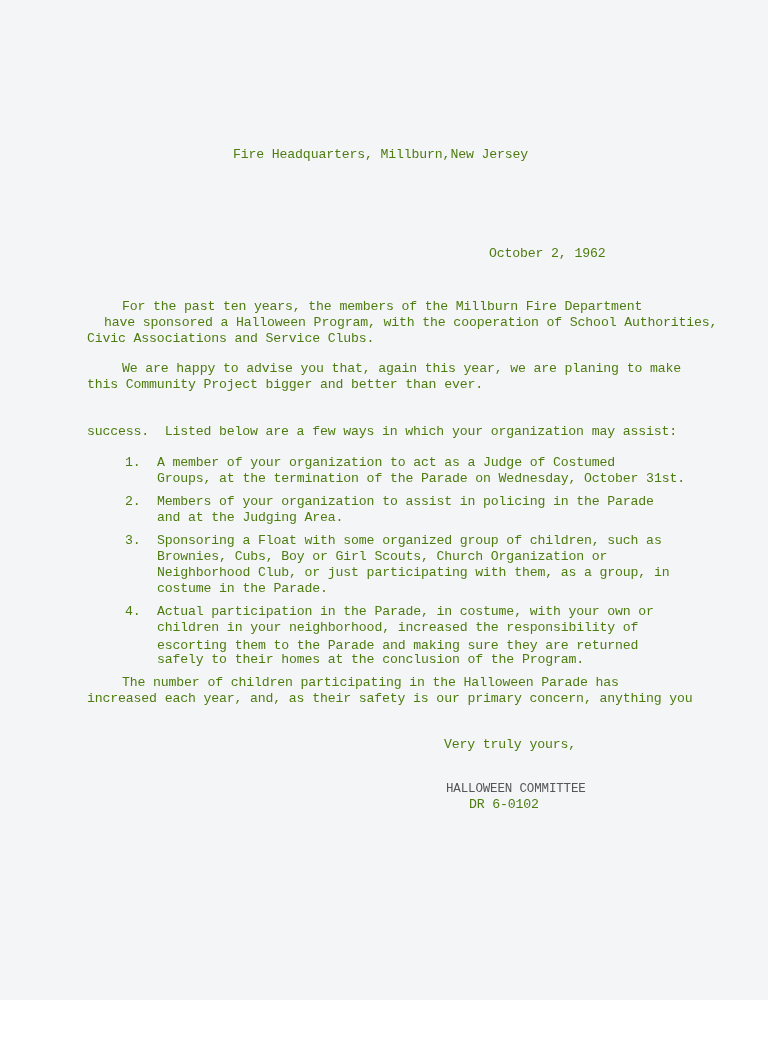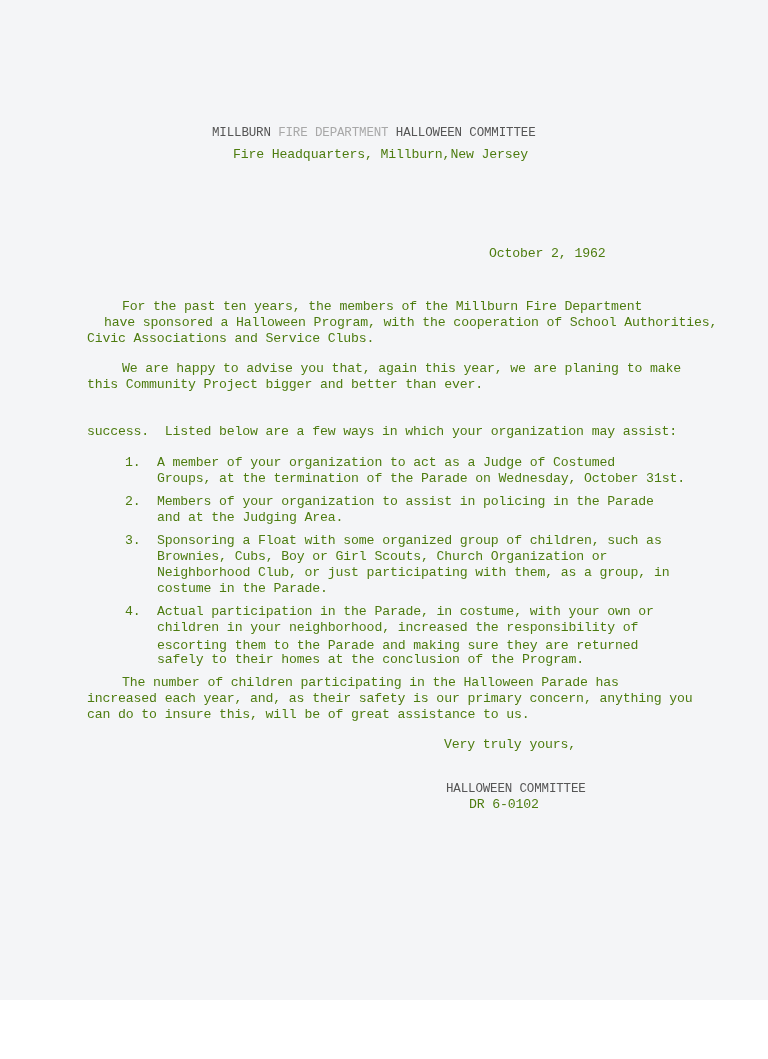--- a/index.html
+++ b/index.html
@@ -18,21 +18,20 @@
     letter-spacing: -0.15px; color: #4d7c0f;
   }
   .hdr { font-size: 12.5px; color: #555; }
   .faded { color: #a8a8a8; }
 </style>
 </head>
 <body>
 
 <div class="paper">
 
-  <div class="line hdr" style="left:212px; top:126px;"><span>MILLBURN </span><span class="faded">FIRE DEPARTMENT</span><span> HALLOWEEN COMMITTEE</span></div>
   <div class="line" style="left:233px; top:148px;">Fire Headquarters, Millburn,New Jersey</div>
 
   <div class="line" style="left:489px; top:247px;">October 2, 1962</div>
 
   <div class="line" style="left:122px; top:300px;">For the past ten years, the members of the Millburn Fire Department</div>
   <div class="line" style="left:104px; top:316px;">have sponsored a Halloween Program, with the cooperation of School Authorities,</div>
   <div class="line" style="left:87px; top:332px;">Civic Associations and Service Clubs.</div>
 
   <div class="line" style="left:122px; top:362px;">We are happy to advise you that, again this year, we are planing to make</div>
   <div class="line" style="left:87px; top:378px;">this Community Project bigger and better than ever.</div>
@@ -54,19 +53,18 @@
   <div class="line" style="left:157px; top:582px;">costume in the Parade.</div>
 
   <div class="line" style="left:125px; top:605px;">4.</div>
   <div class="line" style="left:157px; top:605px;">Actual participation in the Parade, in costume, with your own or</div>
   <div class="line" style="left:157px; top:621px;">children in your neighborhood, increased the responsibility of</div>
   <div class="line" style="left:157px; top:639px;">escorting them to the Parade and making sure they are returned</div>
   <div class="line" style="left:157px; top:653px;">safely to their homes at the conclusion of the Program.</div>
 
   <div class="line" style="left:122px; top:676px;">The number of children participating in the Halloween Parade has</div>
   <div class="line" style="left:87px; top:692px;">increased each year, and, as their safety is our primary concern, anything you</div>
-  <div class="line" style="left:87px; top:708px;">can do to insure this, will be of great assistance to us.</div>
 
   <div class="line" style="left:444px; top:738px;">Very truly yours,</div>
   <div class="line hdr" style="left:446px; top:782px;">HALLOWEEN COMMITTEE</div>
   <div class="line" style="left:469px; top:798px;">DR 6-0102</div>
 
 </div>
 
 </body></html>

